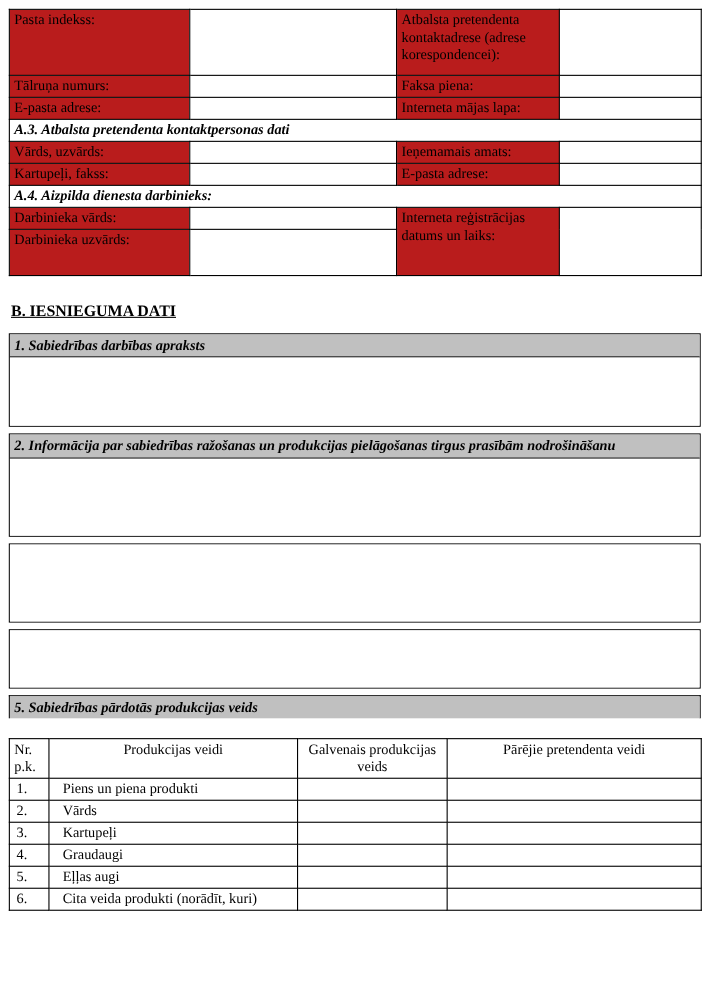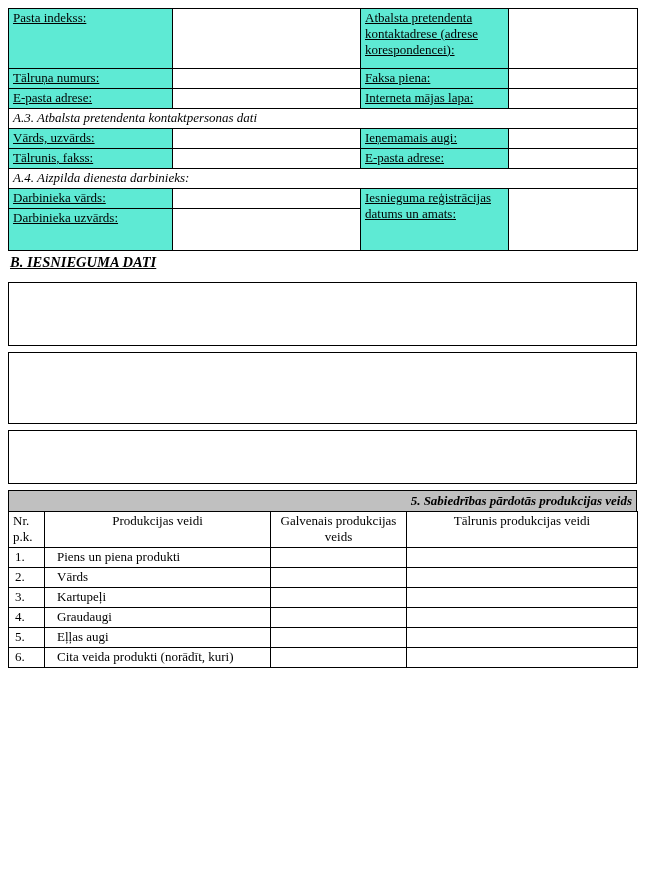--- a/index.html
+++ b/index.html
@@ -15,38 +15,37 @@
 
   table { border-collapse: collapse; width: 629px; table-layout: fixed; }
   td, th {
     border: 1px solid #000;
     vertical-align: top;
     padding: 1px 4px;
     font-size: 13px;
     line-height: 1.22;
     overflow: hidden;
   }
-  .lbl { background: #5eead4; text-decoration: underline; }
+  .lbl { background: #b91c1c; }
   .inp { background: #ffffff; }
   .h60 { height: 60px; }
   .h20 { height: 20px; }
   .h42 { height: 42px; }
   .full-row td {
-    font-weight: normal;
+    font-weight: bold;
     font-style: italic;
     background: #ffffff;
   }
 
   .b-title {
-    margin: 3px 0 10px 2px;
+    margin: 24px 0 10px 2px;
     font-size: 14.5px;
     font-weight: bold;
     text-decoration: underline;
     height: 18px;
-    font-style: italic;
   }
 
   .section-box {
     width: 629px;
     border: 1px solid #000;
     margin-bottom: 6px;
   }
   .section-header {
     background: #c0c0c0;
     border-bottom: 1px solid #000;
@@ -54,21 +53,21 @@
     font-weight: bold;
     font-style: italic;
     padding: 2px 4px;
     line-height: 1.25;
   }
   .sec-empty-1 { height: 62px; background: #fff; }
   .sec-empty-2 { height: 70px; background: #fff; }
   .sec-empty-3 { height: 70px; background: #fff; }
   .sec-empty-4 { height: 52px; background: #fff; }
 
-  .section-5-header-box { margin-bottom: 0; border-bottom: none; text-align: right; }
+  .section-5-header-box { margin-bottom: 18px; border-bottom: none; }
   .section-5-header-box .section-header { border-bottom: none; }
 
   .products-table th {
     background: #ffffff;
     font-weight: normal;
     text-align: center;
     vertical-align: top;
     height: 36px;
   }
   .products-table th.nr-h { text-align: left; }
@@ -105,51 +104,56 @@
       <td class="inp"></td>
       <td class="lbl">Interneta mājas lapa:</td>
       <td class="inp"></td>
     </tr>
     <tr class="full-row h20">
       <td colspan="4">A.3. Atbalsta pretendenta kontaktpersonas dati</td>
     </tr>
     <tr class="h20">
       <td class="lbl">Vārds, uzvārds:</td>
       <td class="inp"></td>
-      <td class="lbl">Ieņemamais augi:</td>
-      <td class="inp"></td>
-    </tr>
-    <tr class="h20">
-      <td class="lbl">Tālrunis, fakss:</td>
+      <td class="lbl">Ieņemamais amats:</td>
+      <td class="inp"></td>
+    </tr>
+    <tr class="h20">
+      <td class="lbl">Kartupeļi, fakss:</td>
       <td class="inp"></td>
       <td class="lbl">E-pasta adrese:</td>
       <td class="inp"></td>
     </tr>
     <tr class="full-row h20">
       <td colspan="4">A.4. Aizpilda dienesta darbinieks:</td>
     </tr>
     <tr class="h20">
       <td class="lbl">Darbinieka vārds:</td>
       <td class="inp"></td>
-      <td class="lbl" rowspan="2">Iesnieguma reģistrācijas datums un amats:</td>
+      <td class="lbl" rowspan="2">Interneta reģistrācijas datums un laiks:</td>
       <td class="inp" rowspan="2"></td>
     </tr>
     <tr class="h42">
       <td class="lbl">Darbinieka uzvārds:</td>
       <td class="inp"></td>
     </tr>
   </tbody>
     </table>
 
   <div class="b-title">B. IESNIEGUMA DATI</div>
 
   <div class="section-box">
+    <div class="section-header">1. Sabiedrības darbības apraksts</div>
     <div class="sec-empty-1"></div>
   </div>
 
+  <div class="section-box">
+    <div class="section-header">2. Informācija par sabiedrības ražošanas un produkcijas pielāgošanas tirgus prasībām nodrošināšanu</div>
+    <div class="sec-empty-2"></div>
+  </div>
 
   <div class="section-box">
     <div class="sec-empty-3"></div>
   </div>
 
   <div class="section-box">
     <div class="sec-empty-4"></div>
   </div>
 
   <div class="section-box section-5-header-box">
@@ -161,21 +165,21 @@
       <col style="width:36px">
         <col style="width:226px">
         <col style="width:136px">
         <col style="width:231px">
     </colgroup>
     <tbody>
         <tr>
       <th class="nr-h">Nr. p.k.</th>
       <th>Produkcijas veidi</th>
       <th>Galvenais produkcijas veids</th>
-      <th>Tālrunis produkcijas veidi</th>
+      <th>Pārējie pretendenta veidi</th>
     </tr>
     <tr>
       <td class="nr">1.</td>
       <td>Piens un piena produkti</td>
       <td></td>
       <td></td>
     </tr>
     <tr>
       <td class="nr">2.</td>
       <td>Vārds</td>

